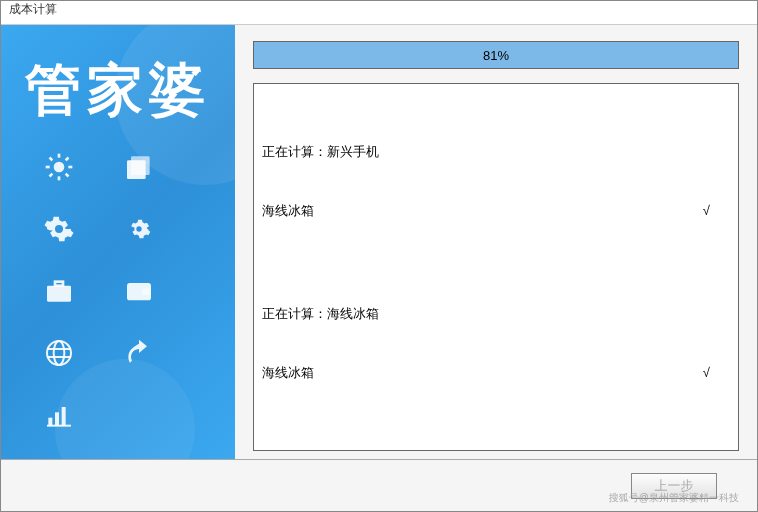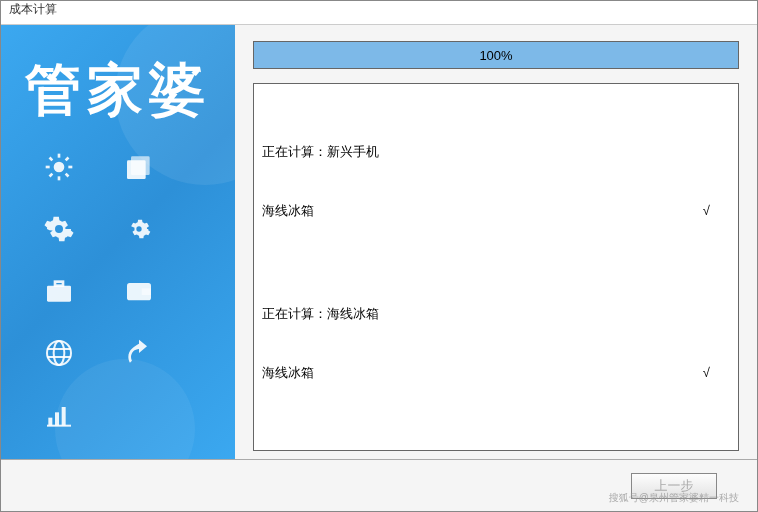--- a/index.html
+++ b/index.html
@@ -247,21 +247,21 @@
               <path d="M12 4v8l6 4" fill="none"></path>
             </svg>
           </span>
       </div>
     </div>
   </div>
 
   <div class="main">
     <div class="progress-box">
       <div class="progress-fill"></div>
-      <div class="progress-label">100%</div>
+      <div class="progress-label">81%</div>
     </div>
 
     <div class="log-box">
       <div>正在计算：新兴手机</div>
       <div class="log-row">
         <span>海线冰箱</span>
         <span class="tick">√</span>
       </div>
       <div style="height:6px"></div>
       <div>正在计算：海线冰箱</div>

